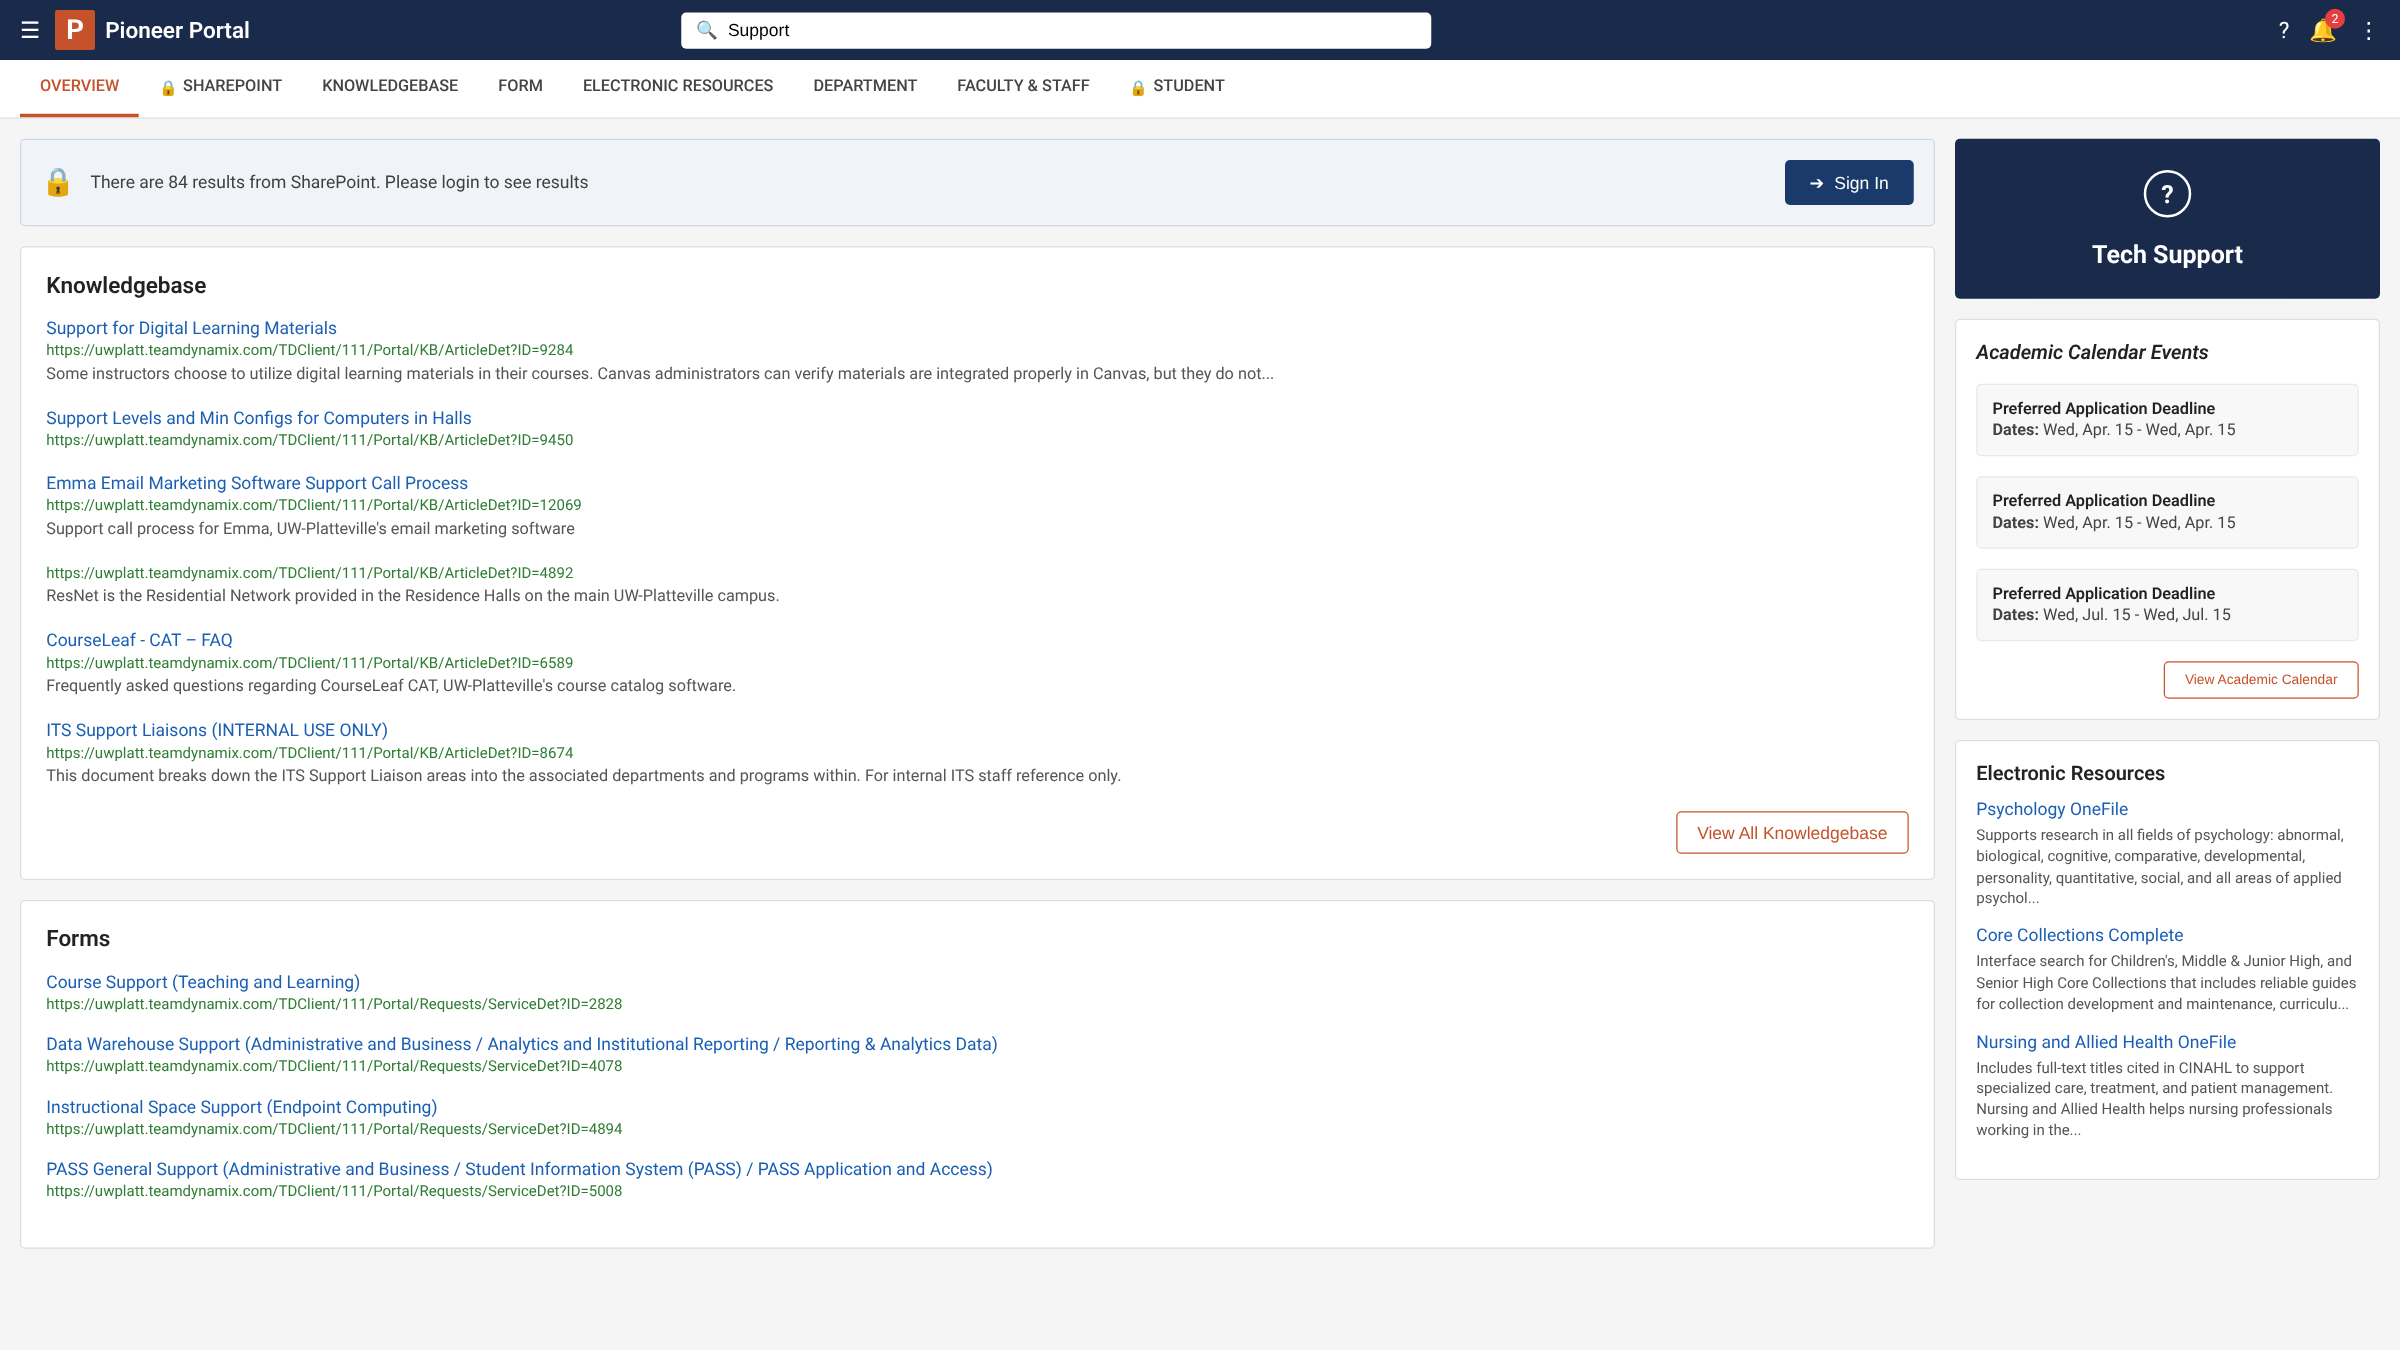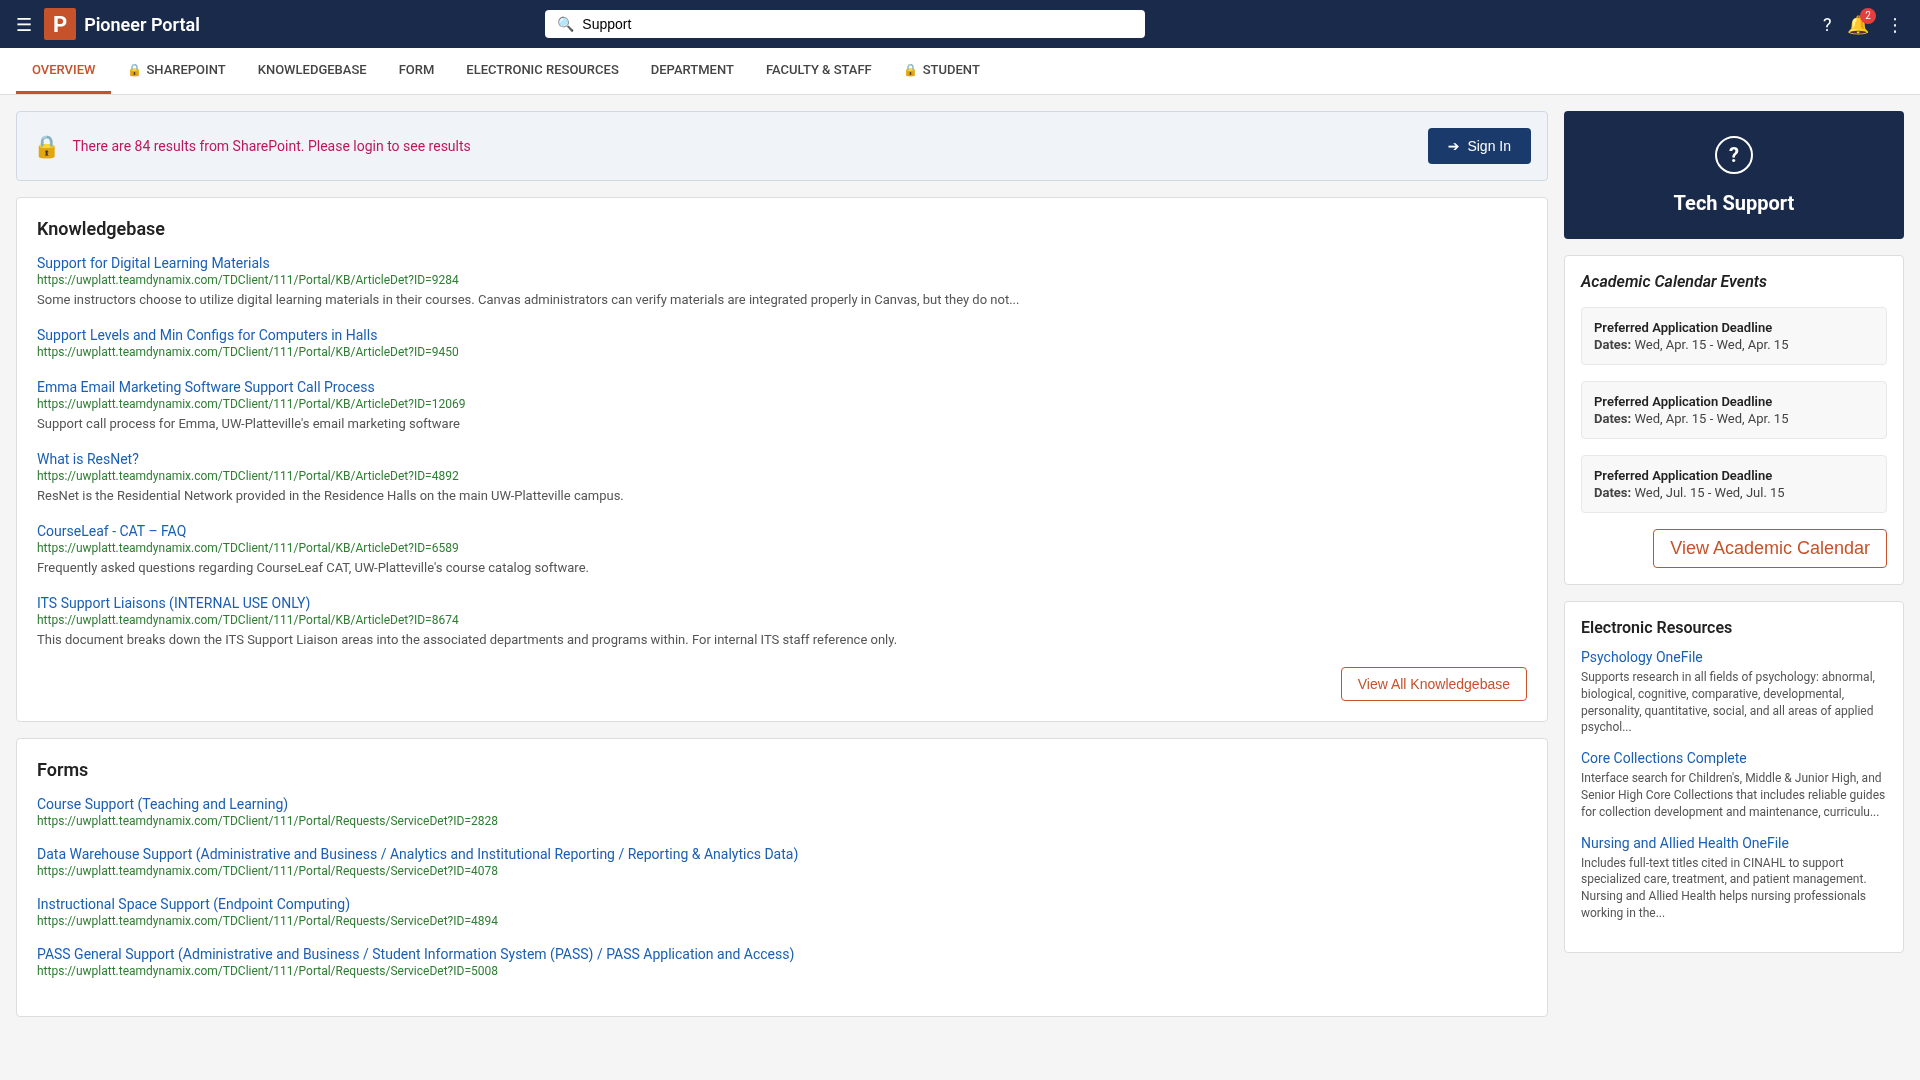--- a/index.html
+++ b/index.html
@@ -118,21 +118,21 @@
       background: #f0f4f8;
       border: 1px solid #d0d8e4;
       border-radius: 4px;
       display: flex;
       align-items: center;
       gap: 12px;
       padding: 16px;
       margin-bottom: 16px;
     }
     .sharepoint-banner-icon { font-size: 22px; color: #555; }
-    .sharepoint-banner-text { flex: 1; color: #be185d; font-size: 14px; }
+    .sharepoint-banner-text { flex: 1; color: #404040; font-size: 14px; }
     .signin-btn {
       background: #1a3a6b;
       color: white;
       border: none;
       padding: 10px 20px;
       border-radius: 4px;
       cursor: pointer;
       font-size: 14px;
       display: flex;
       align-items: center;
@@ -236,21 +236,21 @@
     }
     .calendar-event-title { font-weight: 600; font-size: 13px; color: #222; }
     .calendar-event-dates { font-size: 13px; color: #444; margin-top: 2px; }
     .view-calendar-btn {
       border: 1px solid #c5522a;
       color: #c5522a;
       background: white;
       padding: 8px 16px;
       border-radius: 4px;
       cursor: pointer;
-      font-size: 18px;
+      font-size: 11px;
       float: right;
       margin-top: 8px;
     }
 
     .electronic-resources-card {
       background: white;
       border: 1px solid #ddd;
       border-radius: 4px;
       padding: 16px;
     }
@@ -351,21 +351,20 @@
         <span class="kb-item-url">https://uwplatt.teamdynamix.com/TDClient/111/Portal/KB/ArticleDet?ID=9450</span>
       </div>
 
       <div class="kb-item">
         <a class="kb-item-title" href="#">Emma Email Marketing Software Support Call Process</a>
         <span class="kb-item-url">https://uwplatt.teamdynamix.com/TDClient/111/Portal/KB/ArticleDet?ID=12069</span>
         <span class="kb-item-desc">Support call process for Emma, UW-Platteville's email marketing software</span>
       </div>
 
       <div class="kb-item">
-        <a class="kb-item-title" href="#">What is ResNet?</a>
         <span class="kb-item-url">https://uwplatt.teamdynamix.com/TDClient/111/Portal/KB/ArticleDet?ID=4892</span>
         <span class="kb-item-desc">ResNet is the Residential Network provided in the Residence Halls on the main UW-Platteville campus.</span>
       </div>
 
       <div class="kb-item">
         <a class="kb-item-title" href="#">CourseLeaf - CAT – FAQ</a>
         <span class="kb-item-url">https://uwplatt.teamdynamix.com/TDClient/111/Portal/KB/ArticleDet?ID=6589</span>
         <span class="kb-item-desc">Frequently asked questions regarding CourseLeaf CAT, UW-Platteville's course catalog software.</span>
       </div>
 

